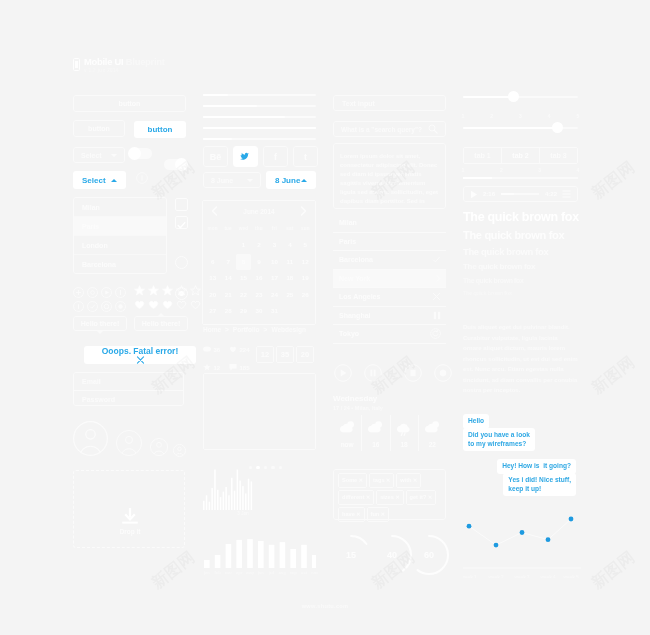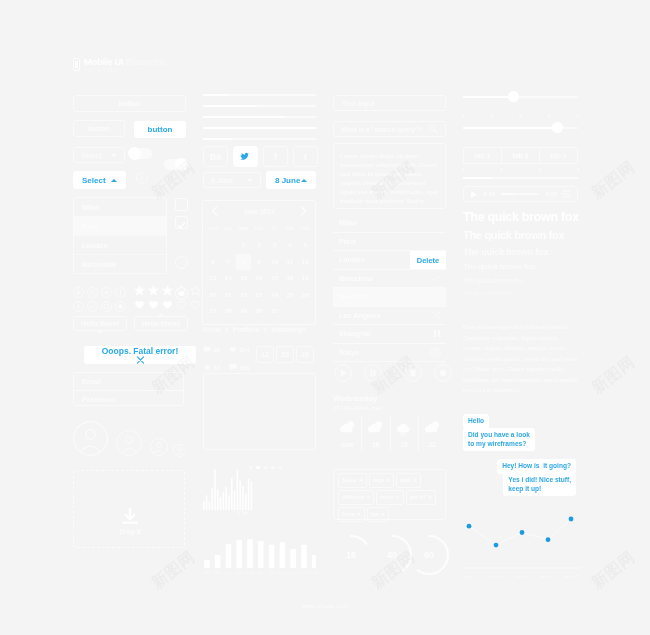--- a/index.html
+++ b/index.html
@@ -408,24 +408,20 @@
   <div class="abs" style="left:333px;top:143px;width:113px;height:66px;border:1px solid #fafafa;border-radius:3px;box-sizing:border-box;padding:8px 6px;font-size:6px;line-height:9.1px;color:#fbfbfb;font-weight:bold;overflow:hidden;">Lorem ipsum dolor sit amet, consectetur adipiscing elit. Donec sed diam id ipsum venenatis sagittis viverra. Ut elementum ligula sed mauris sollicitudin, eget dapibus diam porttitor. Sed in quam mollis, porta augue vitae.</div>
 
   <div class="abs" id="c3list" style="left:333px;top:214px;width:113px;">
       <div style="position:relative;height:18.5px;border-bottom:1px solid #fafafa;display:flex;align-items:center;justify-content:space-between;padding:0 5px 0 6px;box-sizing:border-box;">
         <span style="font-size:7px;font-weight:bold;color:#fcfcfc;">Milan</span>
       </div>
       <div style="position:relative;height:18.5px;border-bottom:1px solid #fafafa;display:flex;align-items:center;justify-content:space-between;padding:0 5px 0 6px;box-sizing:border-box;">
         <span style="font-size:7px;font-weight:bold;color:#fcfcfc;">Paris</span>
       </div>
       <div style="position:relative;height:18.5px;border-bottom:1px solid #fafafa;display:flex;align-items:center;justify-content:space-between;padding:0 5px 0 6px;box-sizing:border-box;">
-        <span style="font-size:7px;font-weight:bold;color:#fcfcfc;">London</span>
-        <span style="position:absolute;right:0;top:0;height:18px;width:36px;background:#fff;display:flex;align-items:center;justify-content:center;color:#2aa9e8;font-weight:bold;font-size:7.5px;">Delete</span>
-      </div>
-      <div style="position:relative;height:18.5px;border-bottom:1px solid #fafafa;display:flex;align-items:center;justify-content:space-between;padding:0 5px 0 6px;box-sizing:border-box;">
         <span style="font-size:7px;font-weight:bold;color:#fcfcfc;">Barcelona</span>
         <span style="display:flex;align-items:center;">
           <svg width="9" height="9" viewBox="0 0 11 11">
             <path d="M1.6 5.8 L4.2 8.4 L9.4 2.4" stroke="#fbfbfb" stroke-width="1.1" fill="none"></path>
           </svg>
         </span>
       </div>
       <div style="position:relative;height:18.5px;border-bottom:1px solid #fafafa;display:flex;align-items:center;justify-content:space-between;padding:0 5px 0 6px;box-sizing:border-box;background:#f9f9f9;">
         <span style="font-size:7px;font-weight:bold;color:#fcfcfc;">New York</span>
         <span style="display:flex;align-items:center;">

